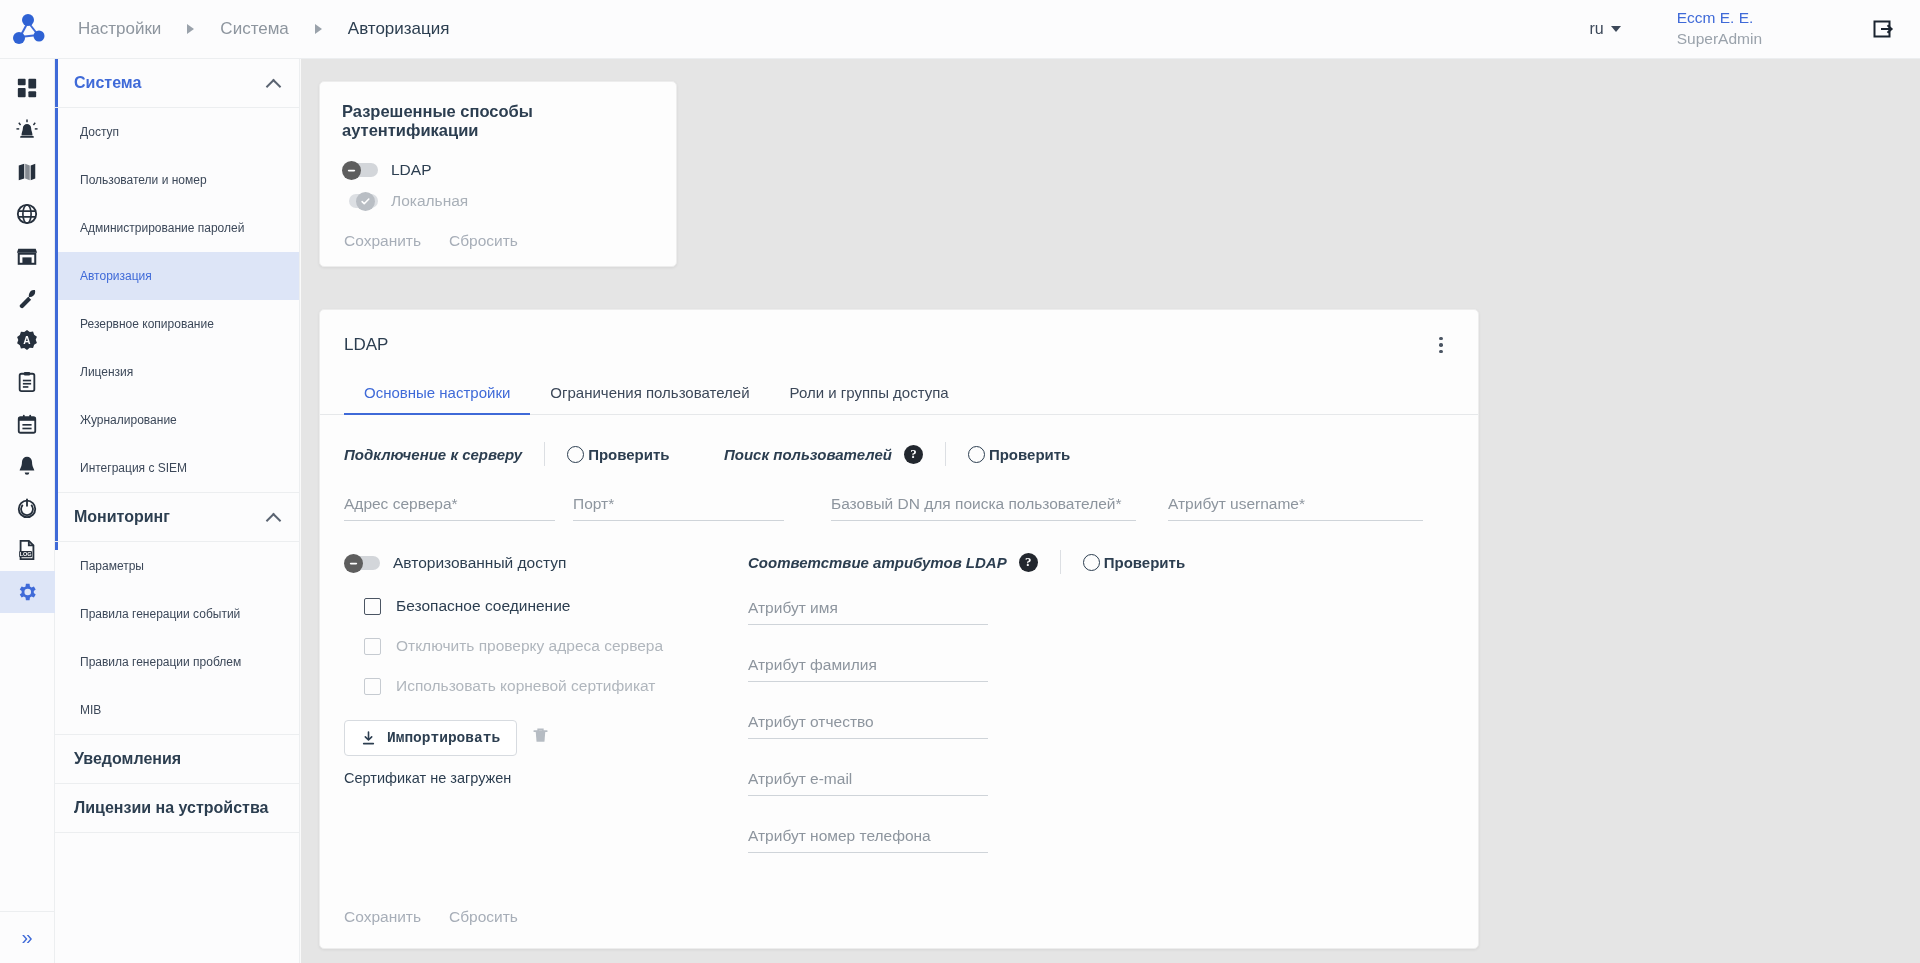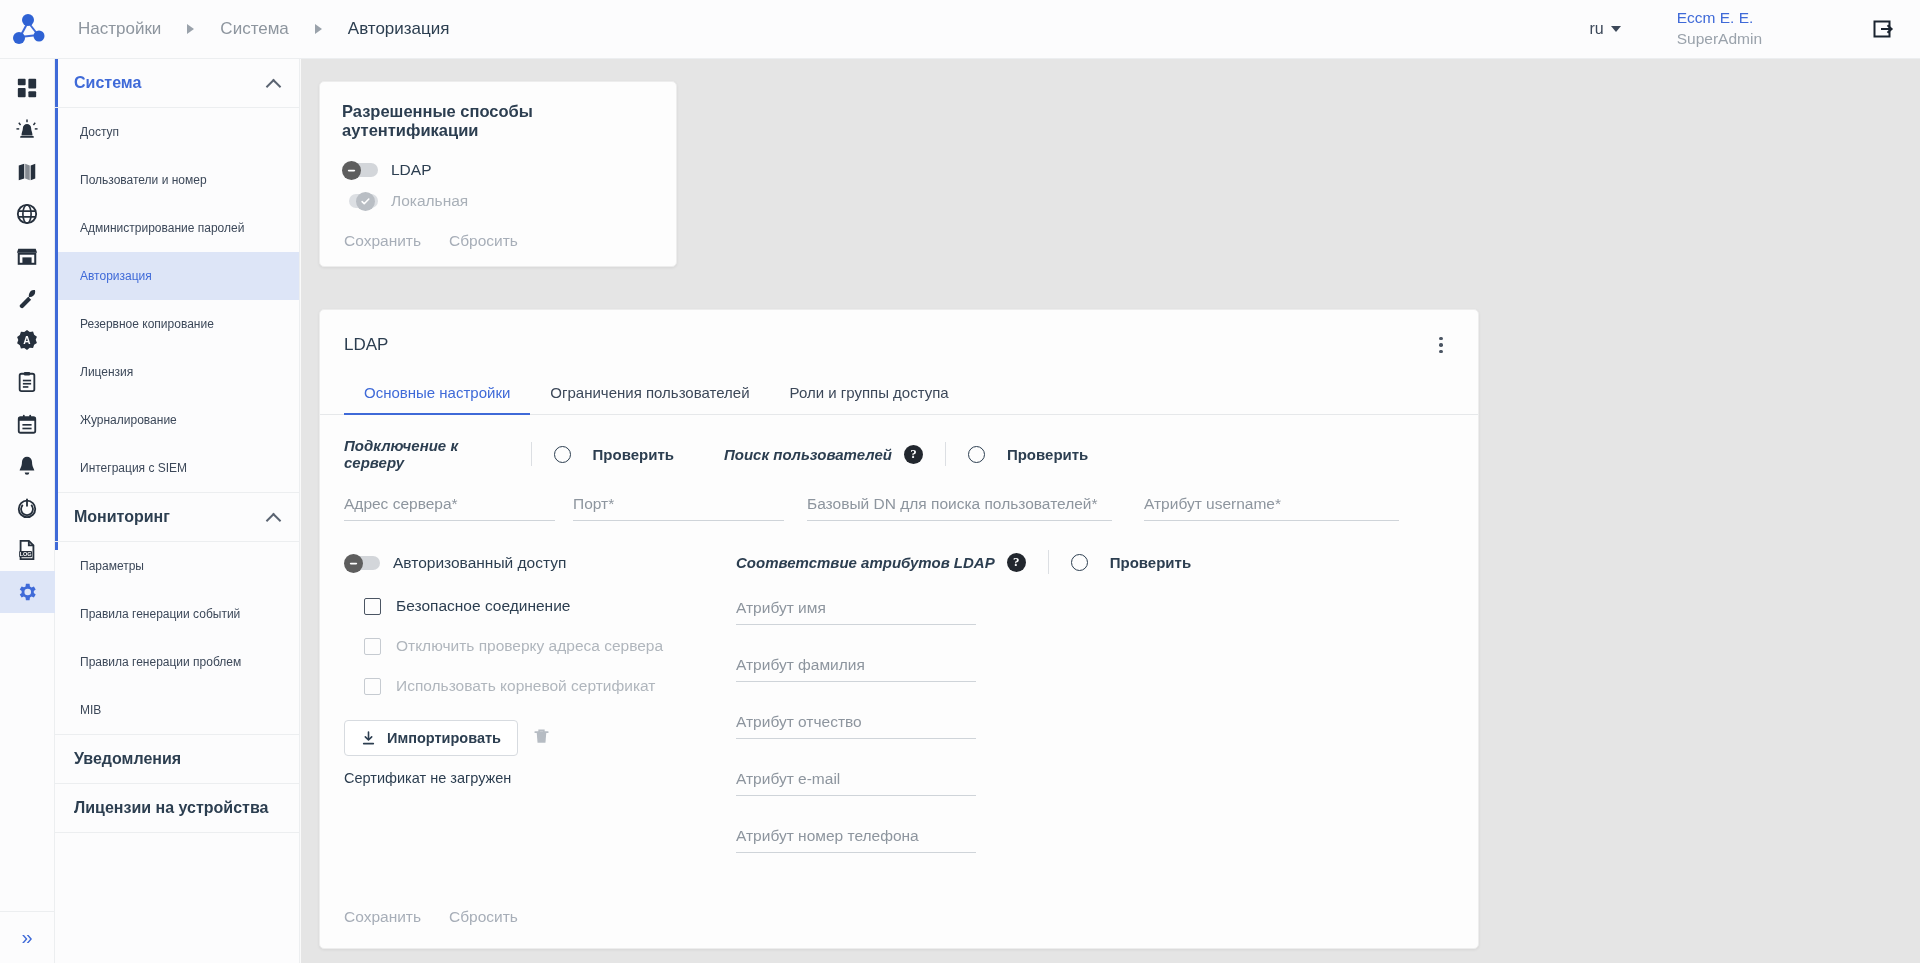--- a/index.html
+++ b/index.html
@@ -217,21 +217,21 @@
 
   .ldap-body { position: relative; padding: 0 24px; }
 
   .sec-head {
     display: flex; align-items: center;
     height: 46px; margin-top: 16px;
   }
   .sec-title { font-size: 15px; font-weight: bold; color: #2c3e50; font-style: italic; }
   .vdiv { width: 1px; height: 24px; background: #dcdfe3; margin: 0 22px; }
   .check-btn {
-    display: flex; align-items: center; gap: 22px;
+    display: flex; align-items: center; gap: 4px;
     cursor: pointer;
   }
   .check-circle {
     width: 17px; height: 17px; border-radius: 50%;
     border: 1.6px solid #2c3e50;
   }
   .check-btn span { font-size: 15px; font-weight: bold; color: #2c3e50; }
   .help-badge {
     width: 19px; height: 19px; border-radius: 50%;
     background: #22272e; color: #fff;
@@ -564,21 +564,21 @@
         </div>
       </div>
 
       <div style="display:flex; gap:18px; margin-top:18px;">
         <div class="field" style="width:211px;">
           <span class="ph">Адрес сервера</span><span class="ph req">*</span>
         </div>
         <div class="field" style="width:211px;">
           <span class="ph">Порт</span><span class="ph req">*</span>
         </div>
-        <div class="field" style="width:305px; margin-left:5px;">
+        <div class="field" style="width:305px; margin-left:29px;">
           <span class="ph">Базовый DN для поиска пользователей</span><span class="ph req">*</span>
         </div>
         <div class="field" style="width:255px; margin-left:14px;">
           <span class="ph">Атрибут username</span><span class="ph req">*</span>
         </div>
       </div>
 
       <div style="display:flex; margin-top:26px;">
 
         <div style="width:380px;">
@@ -602,41 +602,41 @@
             <div class="cb-row disabled">
               <span class="cbox"></span>
               <label>Отключить проверку адреса сервера</label>
             </div>
             <div class="cb-row disabled">
               <span class="cbox"></span>
               <label>Использовать корневой сертификат</label>
             </div>
           </div>
 
-          <div style="margin-top:14px; display:flex; align-items:center;">
+          <div style="margin-top:14px; display:flex; align-items:center;font-family:Liberation Mono, monospace;">
             <button class="import-btn">
               <svg width="15" height="15" viewBox="0 0 16 16">
                 <path d="M8 1v8.2M4.6 6.2L8 9.6l3.4-3.4" fill="none" stroke="#2c3e50" stroke-width="1.7" stroke-linecap="round" stroke-linejoin="round"></path>
                 <rect x="2" y="12.5" width="12" height="1.8" rx=".9" fill="#2c3e50"></rect>
               </svg>
               <span>Импортировать</span>
             </button>
             <span class="trash-btn">
               <svg width="19" height="19" viewBox="0 0 24 24">
                 <path d="M4 6.5h16" stroke="#b6bcc3" stroke-width="2" fill="none" stroke-linecap="round"></path>
                 <path d="M9 6.5V4.3h6v2.2" stroke="#b6bcc3" stroke-width="2" fill="none"></path>
                 <path d="M6 7.5h12l-1 12.5H7L6 7.5z" fill="#b6bcc3"></path>
               </svg>
             </span>
           </div>
 
           <div class="cert-note">Сертификат не загружен</div>
         </div>
 
-        <div style="margin-left:12px;">
+        <div style="margin-left:24px;">
           <div class="sec-head" style="margin-top:0; height:30px;">
             <span class="sec-title">Соответствие атрибутов LDAP</span>
             <span class="help-badge">?</span>
             <span class="vdiv"></span>
             <span class="check-btn">
               <span class="check-circle"></span>
               <span>Проверить</span>
             </span>
           </div>
 

